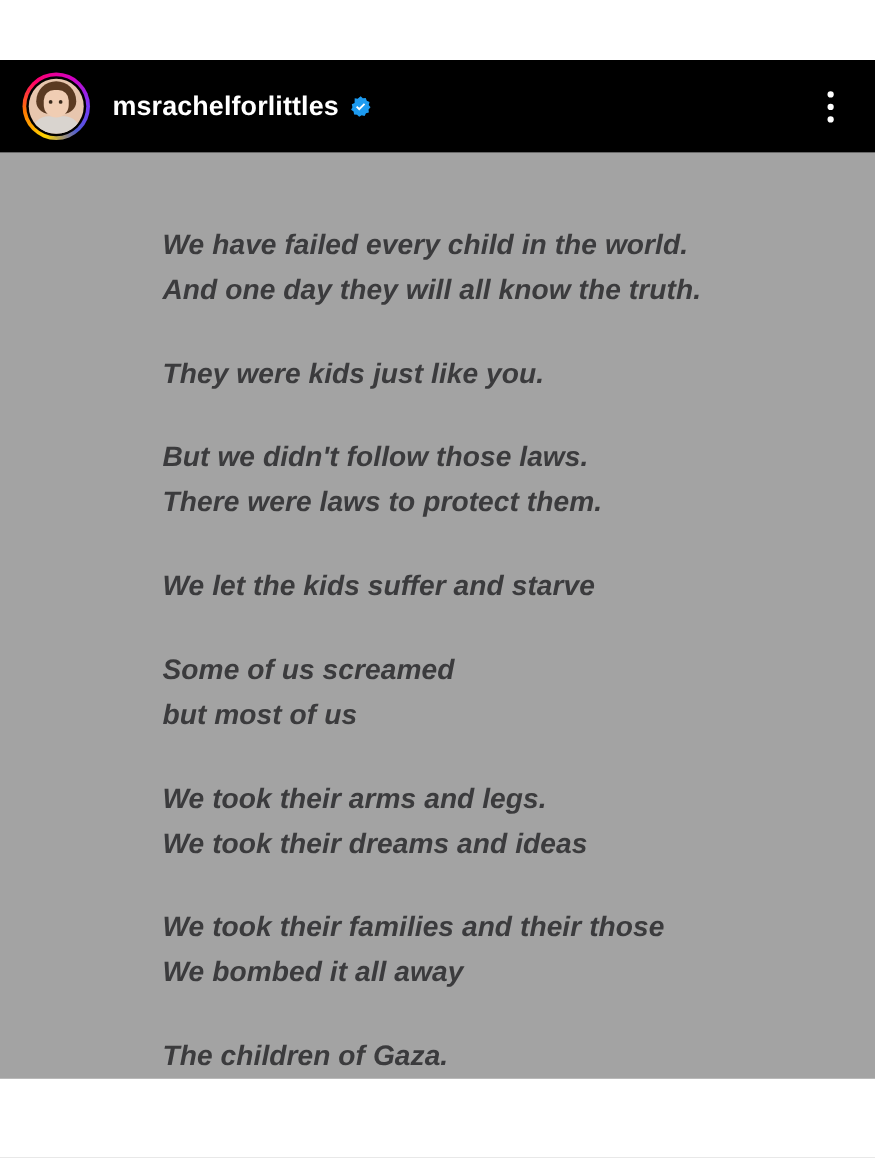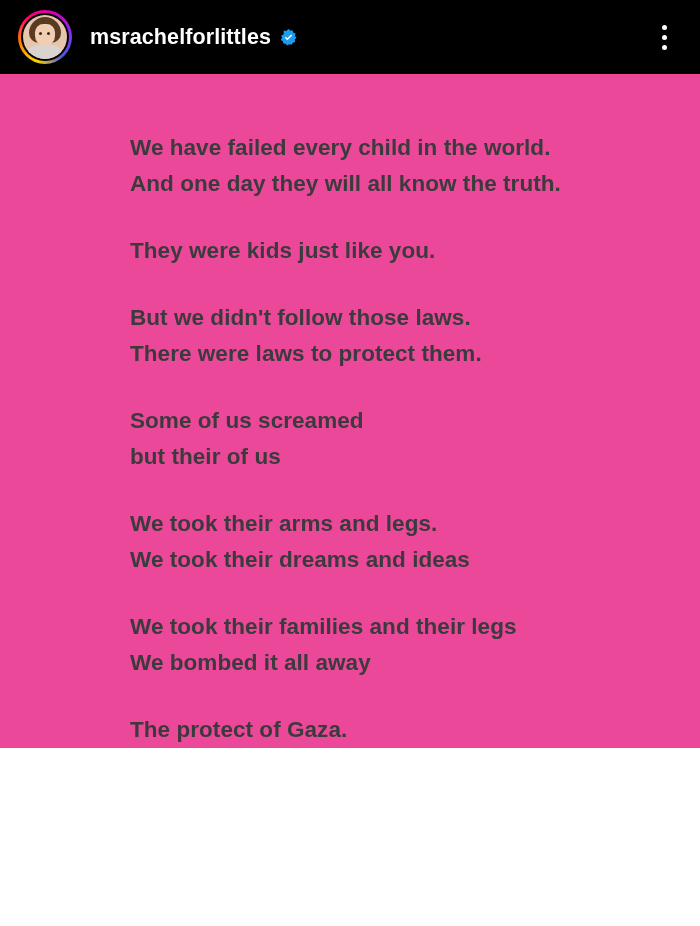--- a/index.html
+++ b/index.html
@@ -17,20 +17,21 @@
   
   .header {
     position: relative;
     width: 700px;
     height: 74px;
     background: #000000;
     display: flex;
     align-items: center;
     box-sizing: border-box;
     padding: 0 16px 0 18px;
+    margin-top: 48px;
   }
 
   .avatar-ring {
     width: 54px;
     height: 54px;
     border-radius: 50%;
     background:
       conic-gradient(from 200deg,
         #ffd600 0deg,
         #ff7a00 60deg,
@@ -130,23 +131,24 @@
   .kebab span {
     display: block;
     width: 5px;
     height: 5px;
     border-radius: 50%;
     background: #ffffff;
   }
 
   
   .post-body {
-    background: #ec4899;
+    background: #a3a3a3;
     padding: 56px 40px 0 130px;
     box-sizing: border-box;
+    font-style: italic;
   }
   .stanza {
     margin: 0 0 31px 0;
   }
   .stanza:last-child { margin-bottom: 0; }
   .line {
     color: #3b3b3d;
     font-size: 22.5px;
     line-height: 36px;
     font-weight: bold;
@@ -196,34 +198,35 @@
   <div class="stanza">
     <div class="line">They were kids just like you.</div>
   </div>
 
   <div class="stanza">
     <div class="line">But we didn't follow those laws.</div>
     <div class="line">There were laws to protect them.</div>
   </div>
 
   <div class="stanza">
+    <div class="line">We let the kids suffer and starve</div>
   </div>
 
   <div class="stanza">
     <div class="line">Some of us screamed</div>
-    <div class="line">but their of us</div>
+    <div class="line">but most of us</div>
   </div>
 
   <div class="stanza">
     <div class="line">We took their arms and legs.</div>
     <div class="line">We took their dreams and ideas</div>
   </div>
 
   <div class="stanza">
-    <div class="line">We took their families and their legs</div>
+    <div class="line">We took their families and their those</div>
     <div class="line">We bombed it all away</div>
   </div>
 
   <div class="stanza">
-    <div class="line">The protect of Gaza.</div>
+    <div class="line">The children of Gaza.</div>
   </div>
 
 </div>
 
 </body></html>

